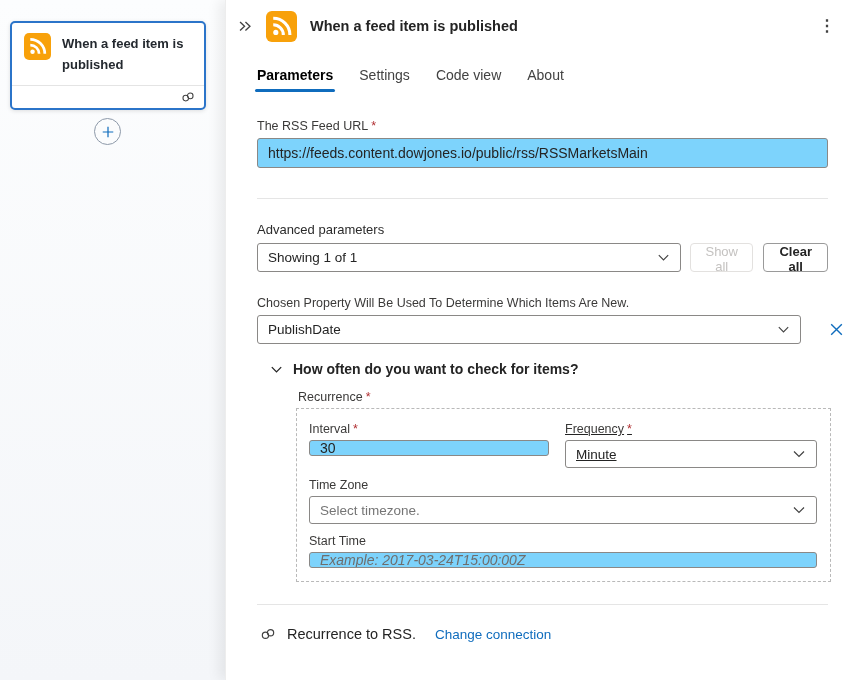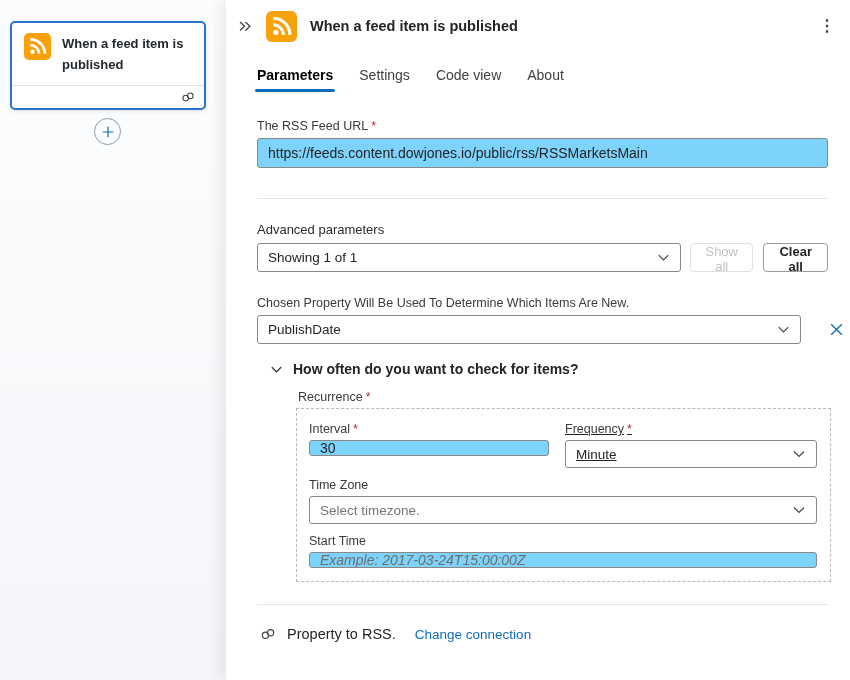--- a/index.html
+++ b/index.html
@@ -248,18 +248,18 @@
 
     <div class="divider footer-divider"></div>
 
     <div class="conn-row">
       <span>
         <svg viewBox="0 0 20 20" width="18" height="18" fill="none" stroke="#424242" stroke-width="1.3">
           <circle cx="7.2" cy="11.4" r="3.5"></circle>
           <circle cx="12.8" cy="8.6" r="3.5"></circle>
         </svg>
       </span>
-      <span class="conn-text">Property to RSS.</span>
+      <span class="conn-text">Recurrence to RSS.</span>
       <span class="conn-link">Change connection</span>
     </div>
 
   </div>
 </div>
 
 </body></html>

